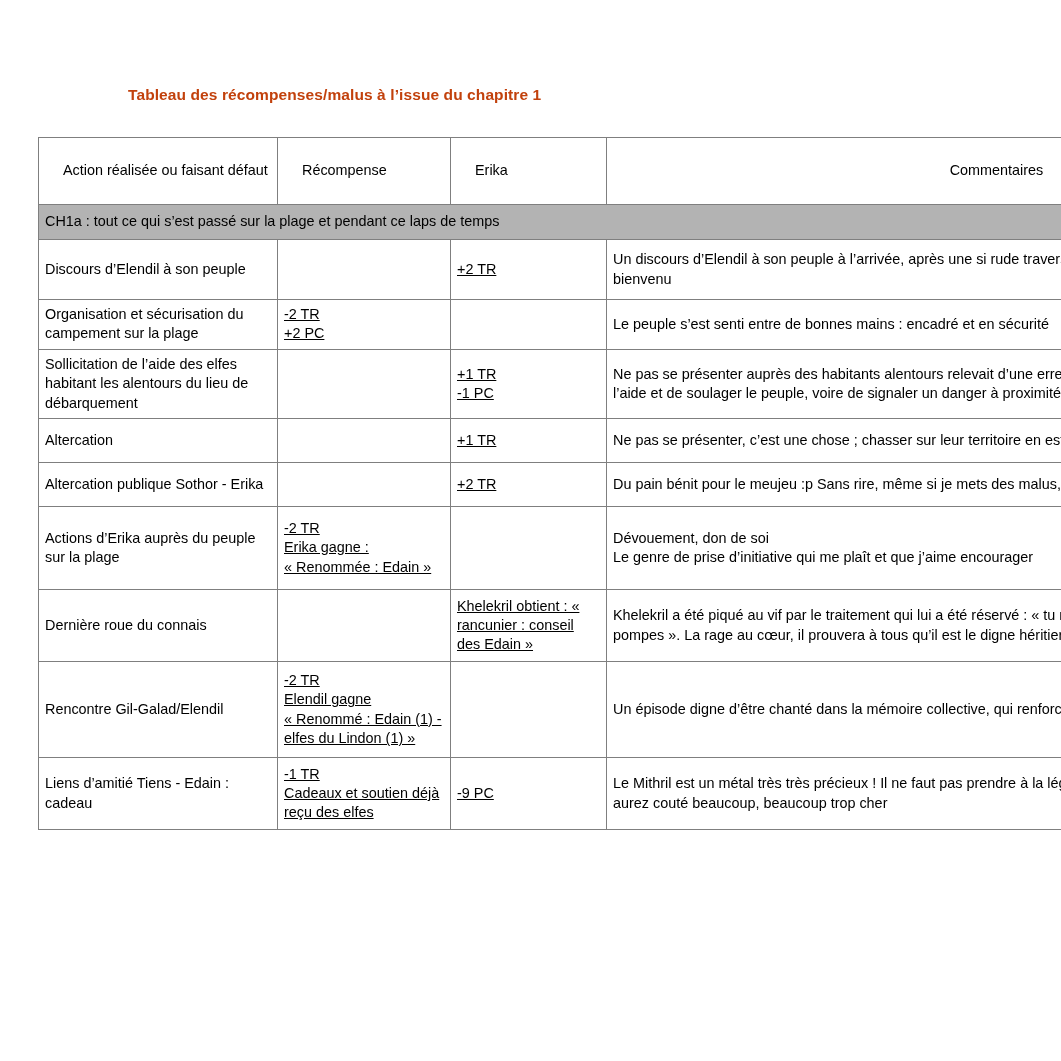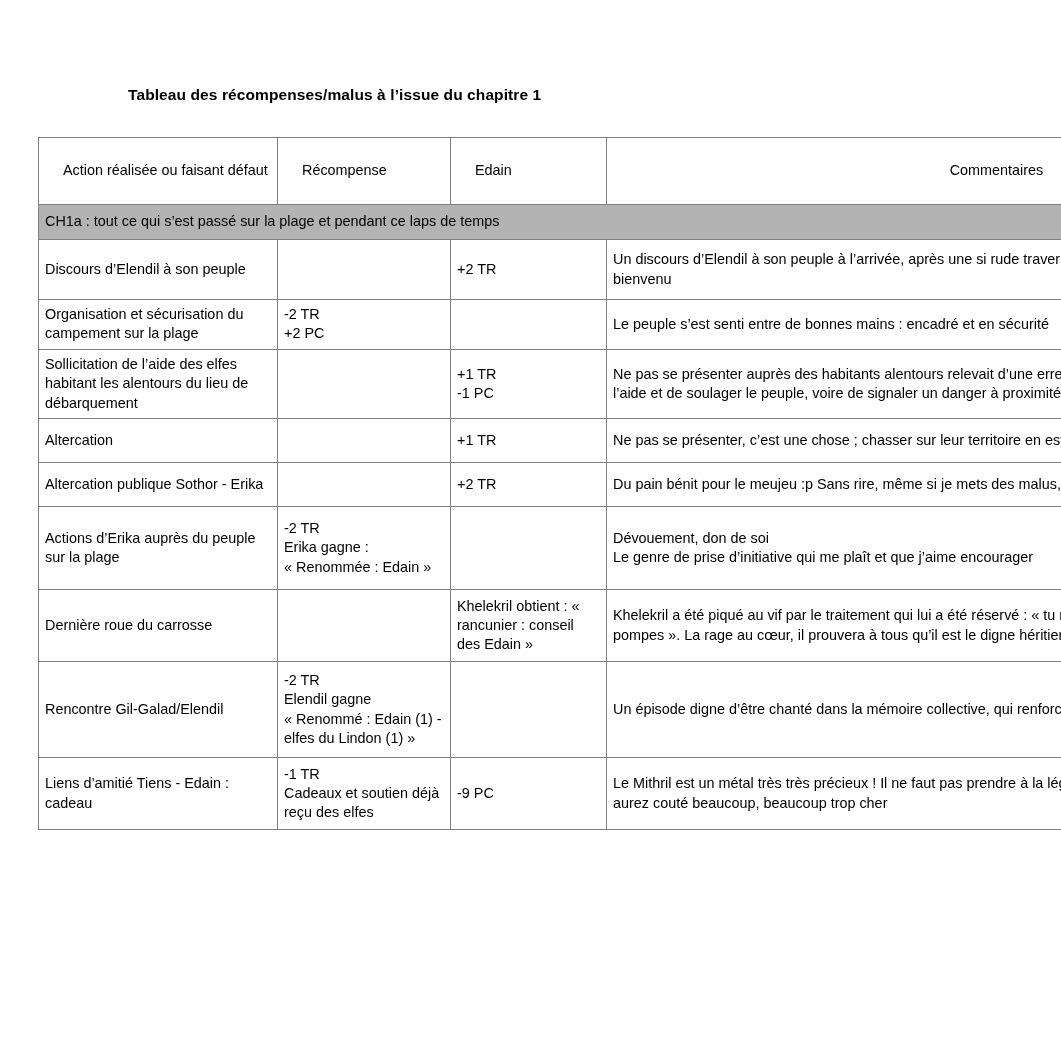--- a/index.html
+++ b/index.html
@@ -20,21 +20,21 @@
     width: 1061px;
     height: 1061px;
     overflow: hidden;
   }
   .doc-title {
     position: absolute;
     left: 128px;
     top: 86px;
     font-size: 15.5px;
     font-weight: bold;
-    color: #000000;
+    color: #c2410c;
     letter-spacing: 0.1px;
     white-space: nowrap;
   }
   .table-wrap {
     position: absolute;
     left: 38px;
     top: 137px;
     width: 1330px;
     overflow: hidden;
   }
@@ -81,20 +81,21 @@
     padding-bottom: 3px;
     font-size: 14.4px;
   }
   td.cell-action {
     text-align: left;
     padding-left: 6px;
   }
   td.cell-reward,
   td.cell-malus {
     text-align: center;
+    text-decoration: underline;
   }
   td.cell-comment {
     text-align: left;
     padding-left: 7px;
   }
   .r-h1 { height: 60px; }
   .r-h2 { height: 48px; }
   .r-h3 { height: 62px; }
   .r-h4 { height: 44px; }
   .r-h5 { height: 44px; }
@@ -117,21 +118,21 @@
         <col class="c-action">
         <col class="c-reward">
         <col class="c-malus">
         <col class="c-comment">
       </colgroup>
 
       <thead>
         <tr class="header-row">
           <th>Action réalisée ou faisant défaut</th>
           <th>Récompense</th>
-          <th>Edain</th>
+          <th>Erika</th>
           <th class="th-comment">Commentaires</th>
         </tr>
       </thead>
 
       <tbody>
 
         <tr>
           <td class="section-row" colspan="4">CH1a : tout ce qui s’est passé sur la plage et pendant ce laps de temps</td>
         </tr>
 
@@ -176,21 +177,21 @@
           <td class="cell-action nowrapline">Actions d’Erika auprès du peuple sur la plage</td>
           <td class="cell-reward nowrapline">-2 TR
 Erika gagne :
 « Renommée : Edain »</td>
           <td class="cell-malus nowrapline"></td>
           <td class="cell-comment nowrapline">Dévouement, don de soi
 Le genre de prise d’initiative qui me plaît et que j’aime encourager</td>
         </tr>
 
         <tr class="r-h7">
-          <td class="cell-action nowrapline">Dernière roue du carrosse</td>
+          <td class="cell-action nowrapline">Dernière roue du connais</td>
           <td class="cell-reward nowrapline"></td>
           <td class="cell-malus nowrapline">Khelekril obtient : « rancunier : conseil des Edain »</td>
           <td class="cell-comment nowrapline">Khelekril a été piqué au vif par le traitement qui lui a été réservé : « tu ne connais rien à la vie. Tiens, cire nous les pompes ». La rage au cœur, il prouvera à tous qu’il est le digne héritier de son père, en gagnant le respect de tous</td>
         </tr>
 
         <tr class="r-h8">
           <td class="cell-action nowrapline">Rencontre Gil-Galad/Elendil</td>
           <td class="cell-reward nowrapline">-2 TR
 Elendil gagne
 « Renommé : Edain (1) - elfes du Lindon (1) »</td>

